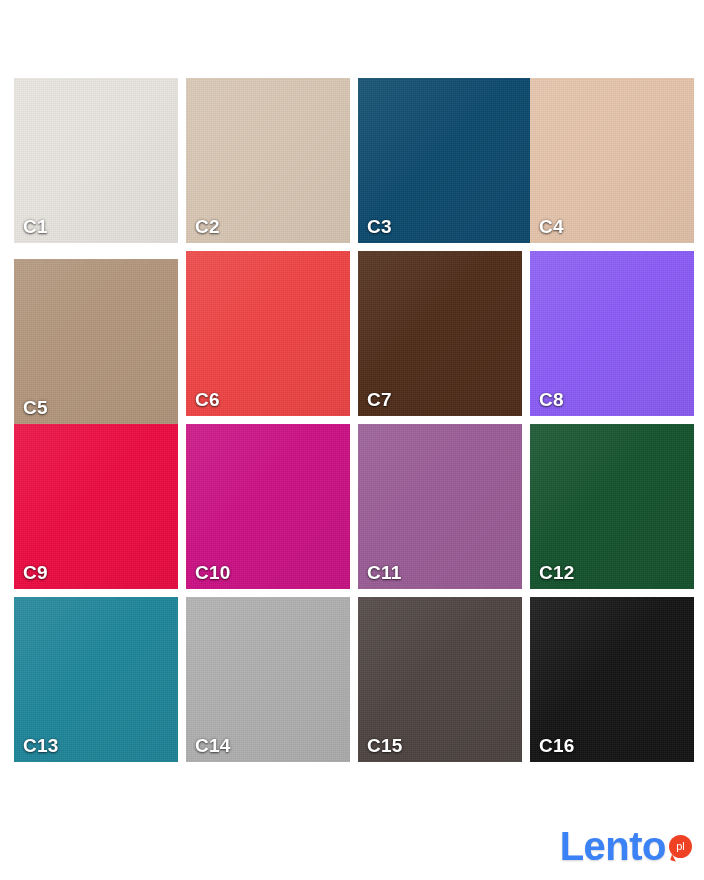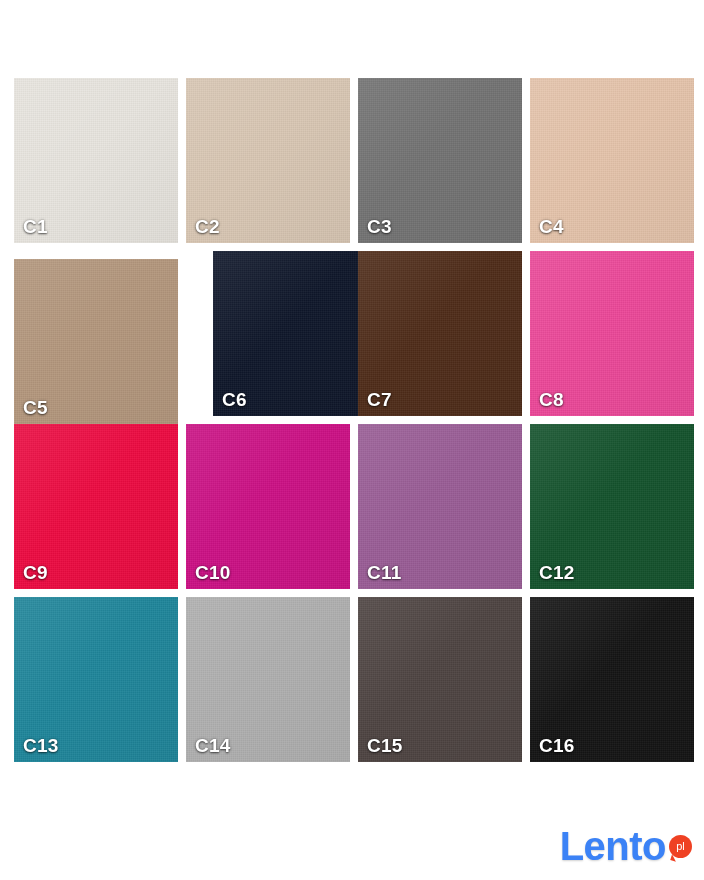--- a/index.html
+++ b/index.html
@@ -137,46 +137,46 @@
     <div class="swatch" style="background: rgb(232, 229, 223);">
       <div class="texture"></div>
       <div class="sheen"></div>
       <span class="swatch-label">C1</span>
     </div>
     <div class="swatch" style="background: rgb(217, 199, 180);">
       <div class="texture"></div>
       <div class="sheen"></div>
       <span class="swatch-label">C2</span>
     </div>
-    <div class="swatch" style="background: #737373;">
+    <div class="swatch" style="background: #0c4a6e; padding-left: 16px;">
       <div class="texture"></div>
       <div class="sheen"></div>
       <span class="swatch-label">C3</span>
     </div>
     <div class="swatch" style="background: rgb(229, 196, 171);">
       <div class="texture"></div>
       <div class="sheen"></div>
       <span class="swatch-label">C4</span>
     </div>
     <div class="swatch" style="background: rgb(180, 151, 125); margin-top: 8px;">
       <div class="texture"></div>
       <div class="sheen"></div>
       <span class="swatch-label">C5</span>
     </div>
-    <div class="swatch" style="background: #0f172a; margin-left: 27px;">
+    <div class="swatch" style="background: #ef4444;">
       <div class="texture"></div>
       <div class="sheen"></div>
       <span class="swatch-label">C6</span>
     </div>
     <div class="swatch" style="background: rgb(79, 44, 25);">
       <div class="texture"></div>
       <div class="sheen"></div>
       <span class="swatch-label">C7</span>
     </div>
-    <div class="swatch" style="background: #ec4899;">
+    <div class="swatch" style="background: #8b5cf6;">
       <div class="texture"></div>
       <div class="sheen"></div>
       <span class="swatch-label">C8</span>
     </div>
     <div class="swatch" style="background: rgb(237, 11, 66);">
       <div class="texture"></div>
       <div class="sheen"></div>
       <span class="swatch-label">C9</span>
     </div>
     <div class="swatch" style="background: rgb(204, 17, 133);">

